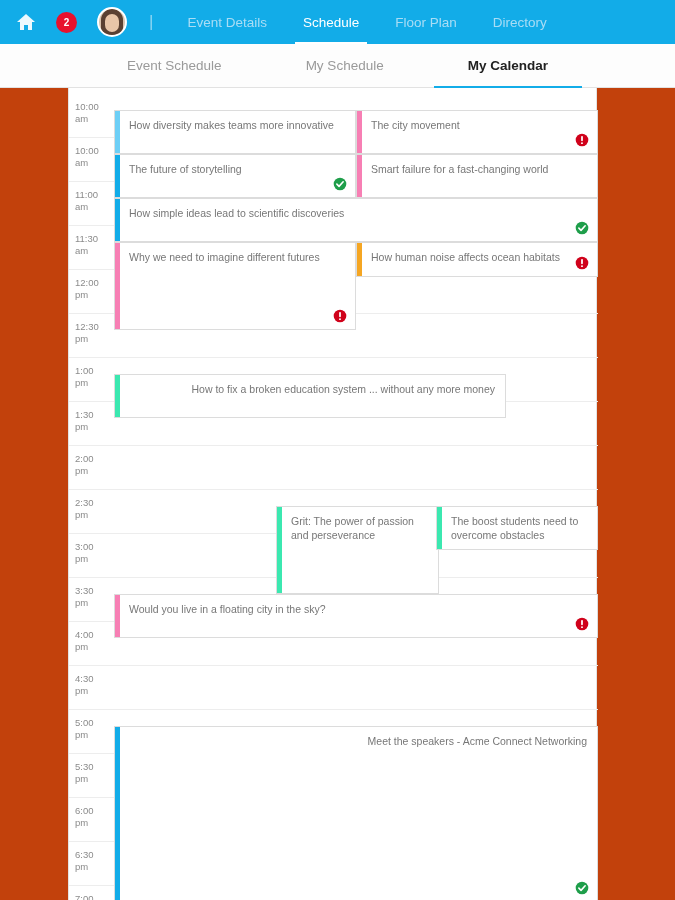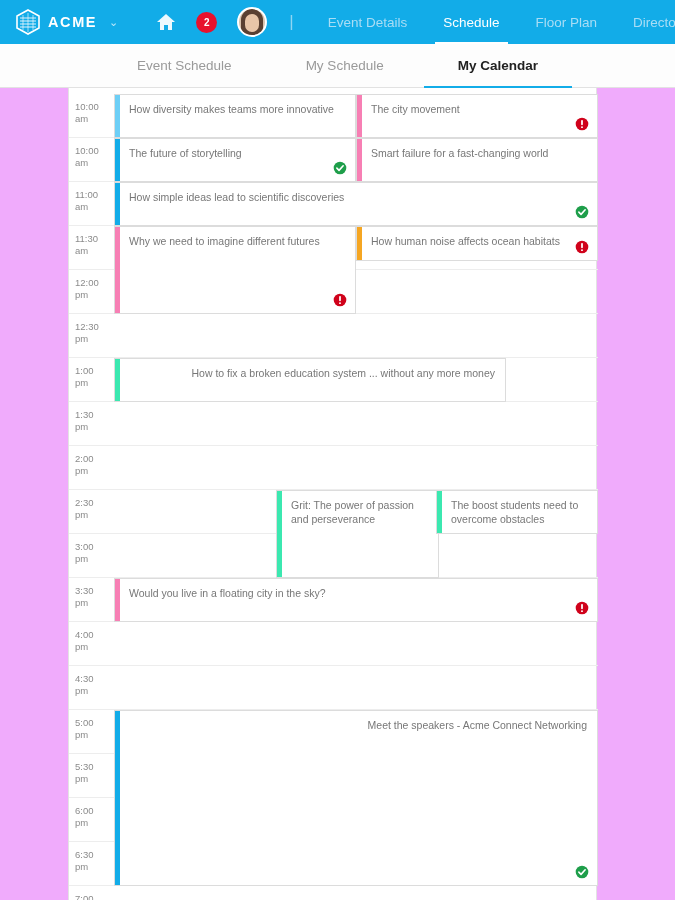--- a/index.html
+++ b/index.html
@@ -109,21 +109,21 @@
   }
 
   
   .subbar {
     height: 44px;
     background: #fdfdfd;
     border-bottom: 1px solid #e2e2e2;
     display: flex;
     align-items: center;
     justify-content: center;
-    gap: 6px;
+    gap: 16px;
     position: relative;
   }
   .subtab {
     font-size: 13.5px;
     color: #9a9a9a;
     padding: 0 34px;
     height: 44px;
     line-height: 44px;
     position: relative;
     cursor: pointer;
@@ -144,21 +144,21 @@
     width: 0; height: 0;
     border-left: 9px solid transparent;
     border-right: 9px solid transparent;
     border-top: 9px solid #12ACE8;
   }
 
   
   .page {
     position: relative;
     height: 812px;
-    background: #f0abfc;
+    background: #c2410c;
     overflow: hidden;
   }
   .cal-panel {
     position: absolute;
     left: 68px;
     top: 0;
     width: 529px;
     height: 812px;
     background: #ffffff;
     border-left: 1px solid #e3e3e3;
@@ -183,20 +183,21 @@
     line-height: 12px;
   }
 
   .events { position: absolute; inset: 0; }
 
   .event {
     position: absolute;
     background: #ffffff;
     border: 1px solid #dcdcdc;
     overflow: hidden;
+    margin-top: 16px;
   }
   .event .bar {
     position: absolute;
     left: 0; top: 0; bottom: 0;
     width: 5px;
   }
   .event .title {
     position: absolute;
     left: 14px;
     top: 7px;
@@ -211,31 +212,20 @@
     bottom: 6px;
     width: 14px; height: 14px;
   }
   .ic { display: block; width: 14px; height: 14px; }
 </style>
 </head>
 <body>
 
 <div class="topbar">
 
-  <div class="brand">
-    <span class="brand-logo">
-      <svg width="24" height="26" viewBox="0 0 24 26">
-        <polygon points="12,1 23,7 23,19 12,25 1,19 1,7" fill="none" stroke="#ffffff" stroke-width="1.6"></polygon>
-        <path d="M4,9 L20,9 M4,12 L20,12 M4,15 L20,15 M4,18 L20,18" stroke="#ffffff" stroke-width="1.1" opacity="0.85"></path>
-        <path d="M7,6 L7,21 M12,4 L12,23 M17,6 L17,21" stroke="#ffffff" stroke-width="1.1" opacity="0.55"></path>
-      </svg>
-    </span>
-    <span class="brand-name">ACME</span>
-    <span class="brand-caret">⌄</span>
-  </div>
 
   <div class="topbar-icons">
     <span class="home-icon">
       <svg width="20" height="18" viewBox="0 0 20 18">
         <path d="M10 1 L19 9 L16 9 L16 17 L12 17 L12 12 L8 12 L8 17 L4 17 L4 9 L1 9 Z" fill="#ffffff" opacity="0.92"></path>
       </svg>
     </span>
     <span class="notif-badge">
       <span>2</span>
     </span>

